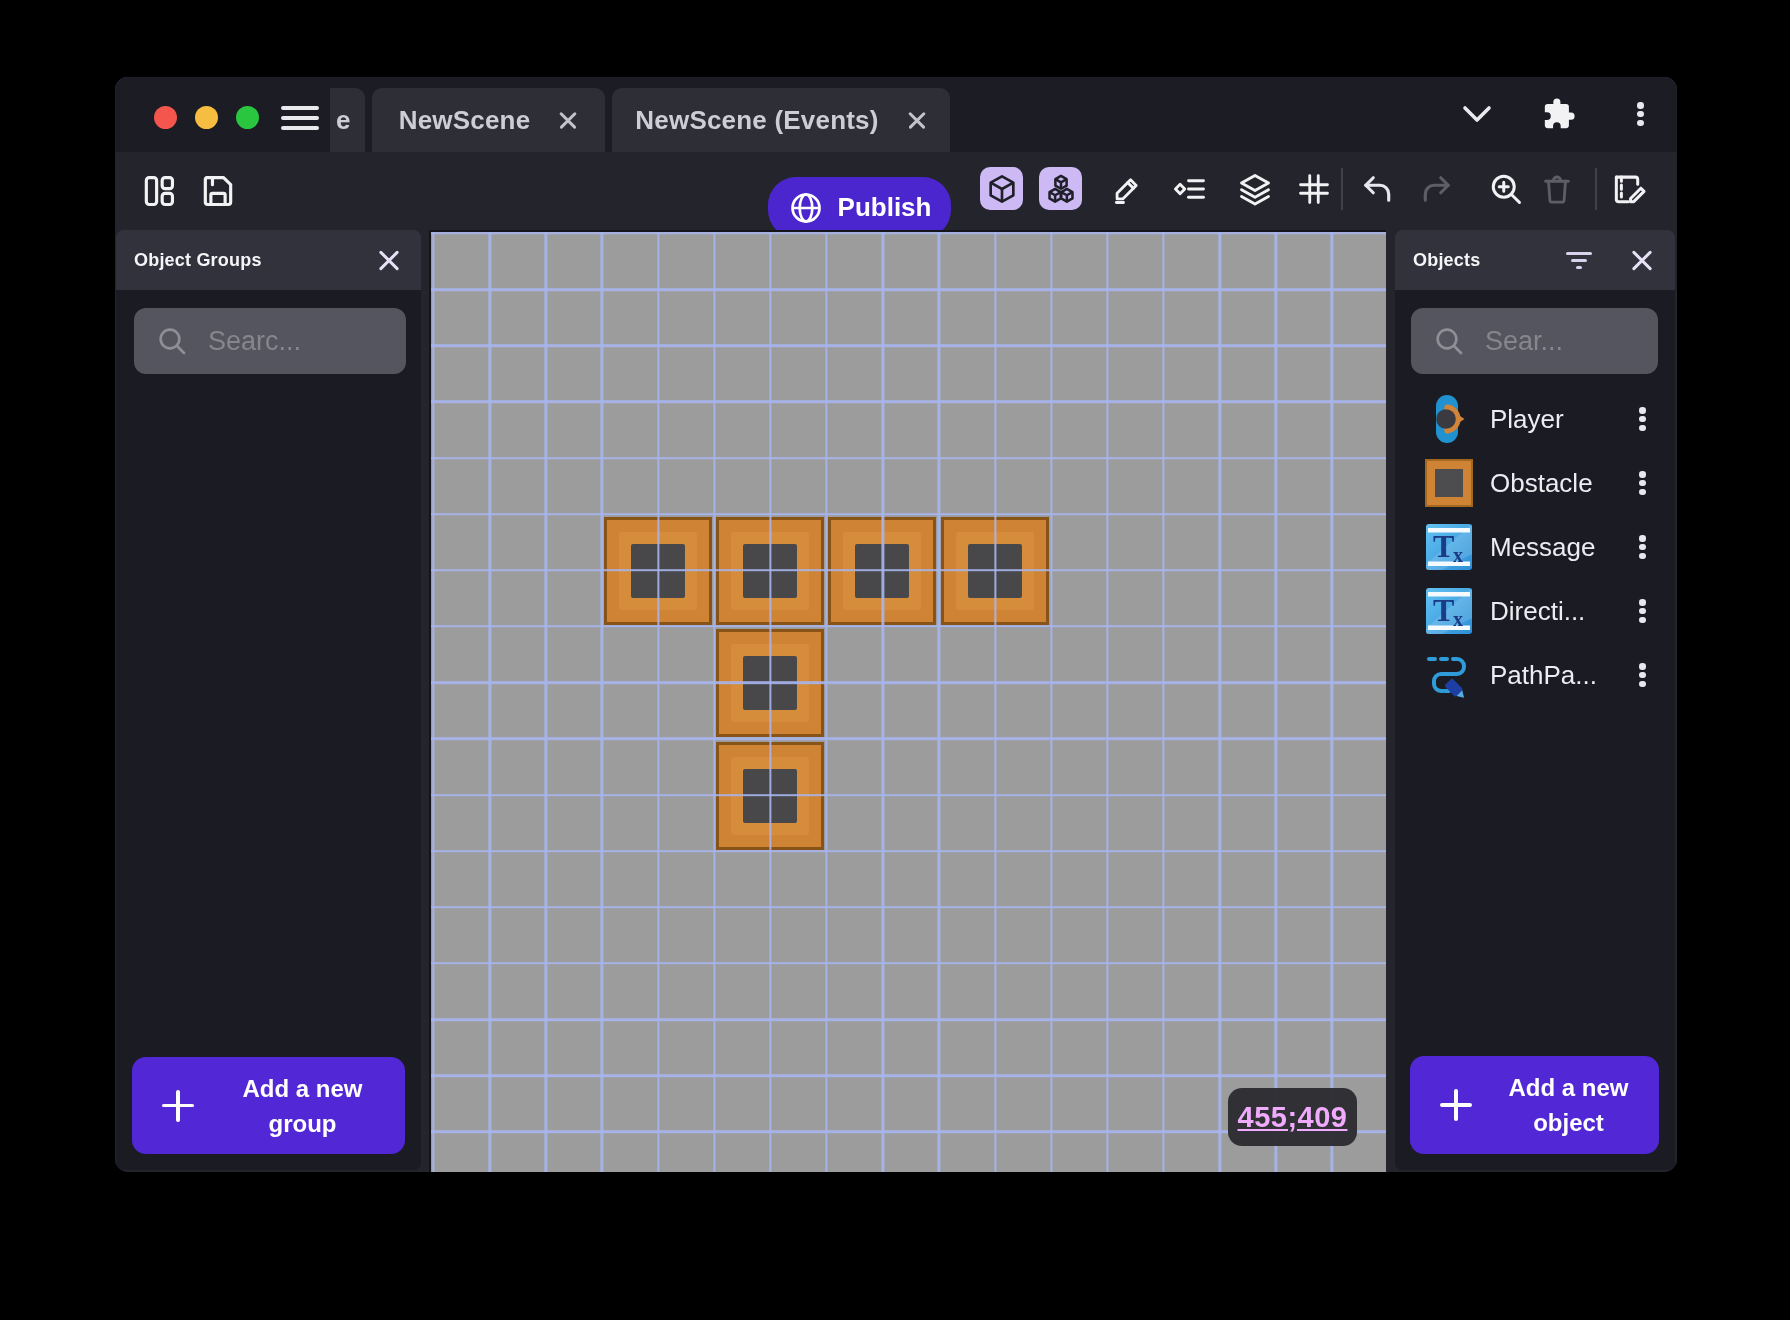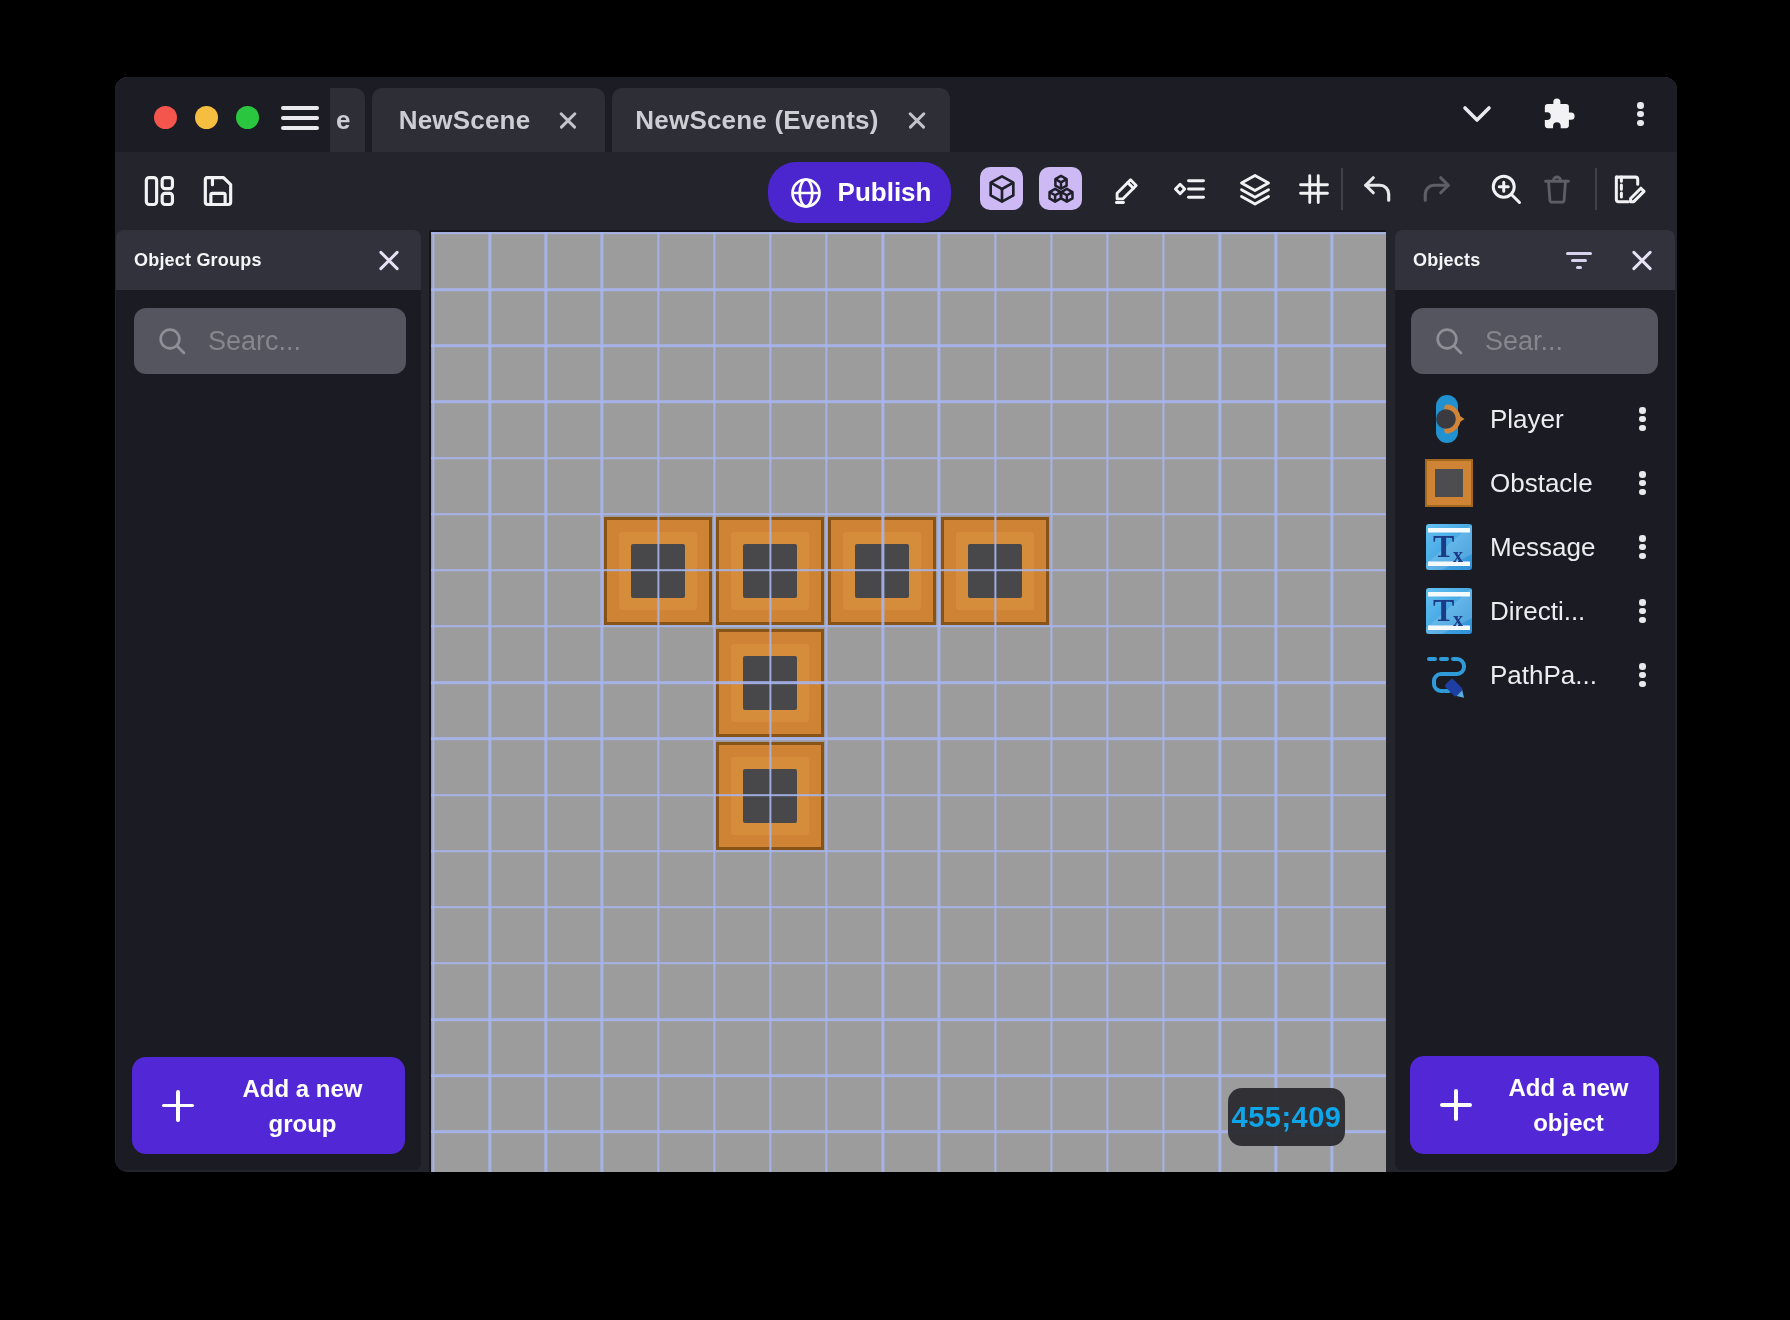--- a/index.html
+++ b/index.html
@@ -51,21 +51,21 @@
     position:absolute; left:388px; top:7px; width:248px; height:61px;
     border:2px solid #8E8E9A; border-radius:16px; display:flex; align-items:center;
     color:#E9E6F4;
   }
   .btn-preview .main { flex:1; display:flex; align-items:center; justify-content:center; gap:18px; height:100%; }
   .btn-preview .label { font-size:25px; font-weight:700; }
   .btn-preview .divider { width:2px; height:100%; background:#8E8E9A; opacity:0.65; }
   .btn-preview .dd { width:54px; height:100%; display:flex; align-items:center; justify-content:center; }
   .caret-down { width:0; height:0; border-left:11px solid transparent; border-right:11px solid transparent; border-top:13px solid #D9D6E6; border-radius:3px; }
   .btn-publish {
-    position:absolute; left:653px; top:10px; width:183px; height:61px; background:#4B26CF;
+    position:absolute; left:653px; top:25px; width:183px; height:61px; background:#4B26CF;
     border-radius:28px; display:flex; align-items:center; justify-content:center; gap:14px; color:#fff;
   }
   .btn-publish .label { font-size:26px; font-weight:700; }
   .tb-toggle { position:absolute; top:15px; width:43px; height:43px; background:#CDBAF5; border-radius:10px; display:flex; align-items:center; justify-content:center; }
   .tb-plain  { position:absolute; top:15px; width:43px; height:43px; display:flex; align-items:center; justify-content:center; }
   .tb-divider { position:absolute; top:16px; width:2px; height:42px; background:#41414B; }
 
   
   .panel { position:absolute; top:153px; height:940px; background:#1B1C23; border-radius:7px; overflow:hidden; }
   #left-panel { left:1px; width:305px; }
@@ -110,23 +110,23 @@
             border-left:2px solid #14151A; border-top:2px solid #14151A; overflow:hidden; }
   .tile { position:absolute; width:108px; height:108px; background:#CE8434; border:3px solid rgba(122,74,18,0.85); }
   .tile::before { content:""; position:absolute; inset:12px; background:#D58D3C; border-radius:3px; }
   .tile::after  { content:""; position:absolute; inset:24px; background:#48484A; border-radius:2px; }
   #grid-overlay { position:absolute; inset:0; pointer-events:none;
     background-image:
       repeating-linear-gradient(to right, rgba(167,181,238,0.9) 0px, rgba(167,181,238,0.9) 2.4px, transparent 2.4px, transparent 56.15px),
       repeating-linear-gradient(to bottom, rgba(167,181,238,0.9) 0px, rgba(167,181,238,0.9) 2.4px, transparent 2.4px, transparent 56.15px);
     background-position: 1.4px 0.2px;
   }
-  #coord-tooltip { position:absolute; left:797px; top:856px; width:117px; height:58px; background:rgba(42,42,47,0.95);
+  #coord-tooltip { position:absolute; left:797px; top:856px; width:129px; height:58px; background:rgba(42,42,47,0.95);
     border-radius:14px; display:flex; align-items:center; justify-content:center;
-    font-size:29px; font-weight:600; color:#0ea5e9; letter-spacing:0.5px; }
+    font-size:29px; font-weight:600; color:#f0abfc; letter-spacing:0.5px;text-decoration:underline; }
 
   svg { display:block; }
 </style>
 </head>
 <body>
 
 <div id="window">
 
   <div class="titlebar">
     <div class="traffic t-red"></div>

